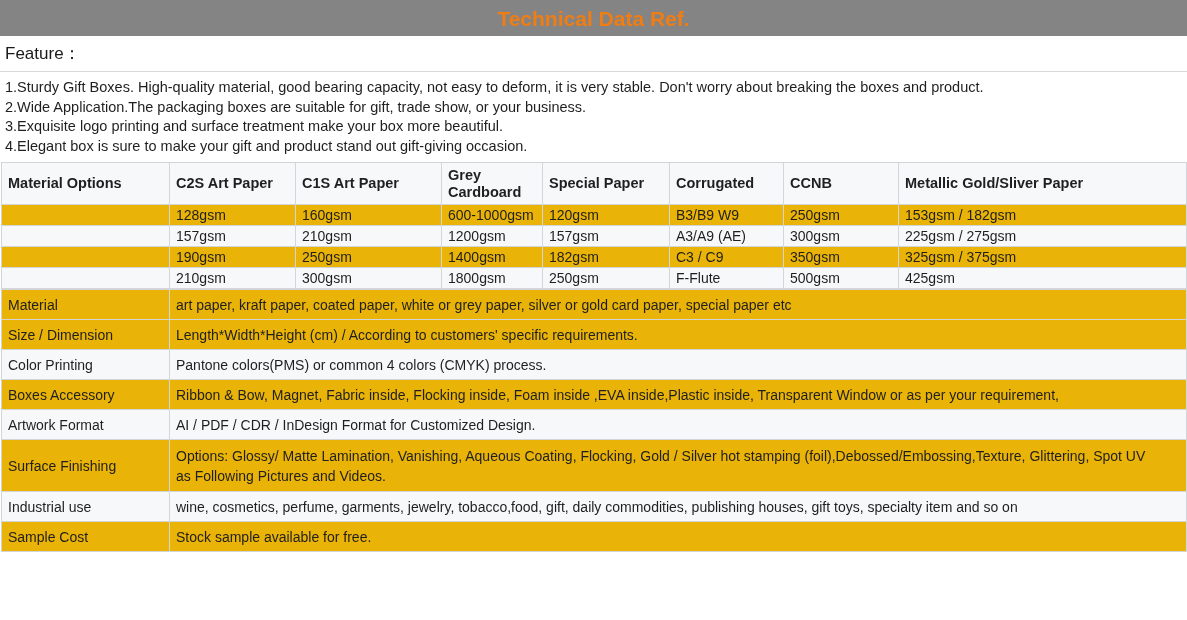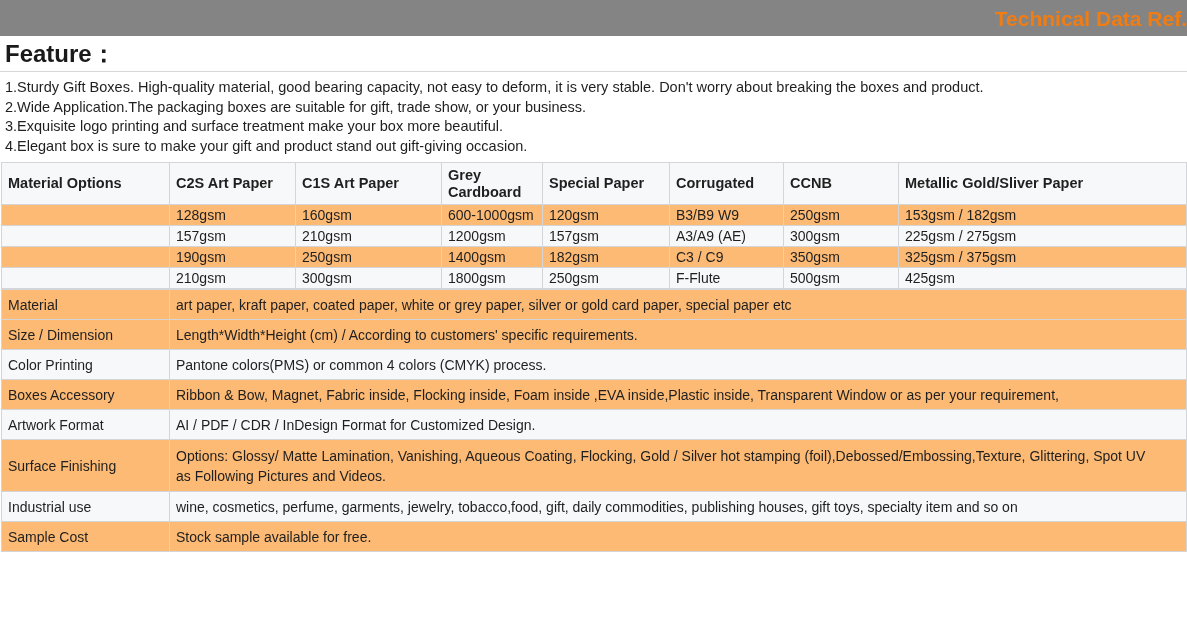--- a/index.html
+++ b/index.html
@@ -20,21 +20,21 @@
     background: #ffffff;
     box-sizing: border-box;
   }
 
   
   .title-banner {
     height: 36px;
     background: #848484;
     display: flex;
     align-items: center;
-    justify-content: flex-end;
+    justify-content: center;
     box-sizing: border-box;
   }
   .title-banner .title-text {
     color: #f07d13;
     font-size: 21px;
     font-weight: bold;
     letter-spacing: 0px;
     line-height: 1;
   }
 
@@ -42,22 +42,22 @@
   .feature-head {
     height: 36px;
     display: flex;
     align-items: center;
     padding-left: 5px;
     border-bottom: 1px solid #d6d8da;
     box-sizing: border-box;
     background: #ffffff;
   }
   .feature-head .feature-title {
-    font-size: 24px;
-    font-weight: bold;
+    font-size: 17px;
+    font-weight: normal;
     color: #1a1a1a;
     line-height: 1;
   }
 
   
   .feature-list {
     padding: 6px 12px 6px 5px;
     box-sizing: border-box;
     background: #ffffff;
   }
@@ -90,21 +90,21 @@
     font-size: 14.5px;
     height: 42px;
     background: #f7f8f9;
     line-height: 17px;
   }
   .mat-row td {
     height: 20px;
     line-height: 20px;
     font-size: 14px;
   }
-  .row-white { background: #fdba74; }
+  .row-white { background: #eab308; }
   .row-alt   { background: #f7f8f9; }
 
   .spec-label {
     font-weight: normal;
     font-size: 14.5px;
   }
   .spec-value {
     font-weight: normal;
     font-size: 14px;
     line-height: 20px;

